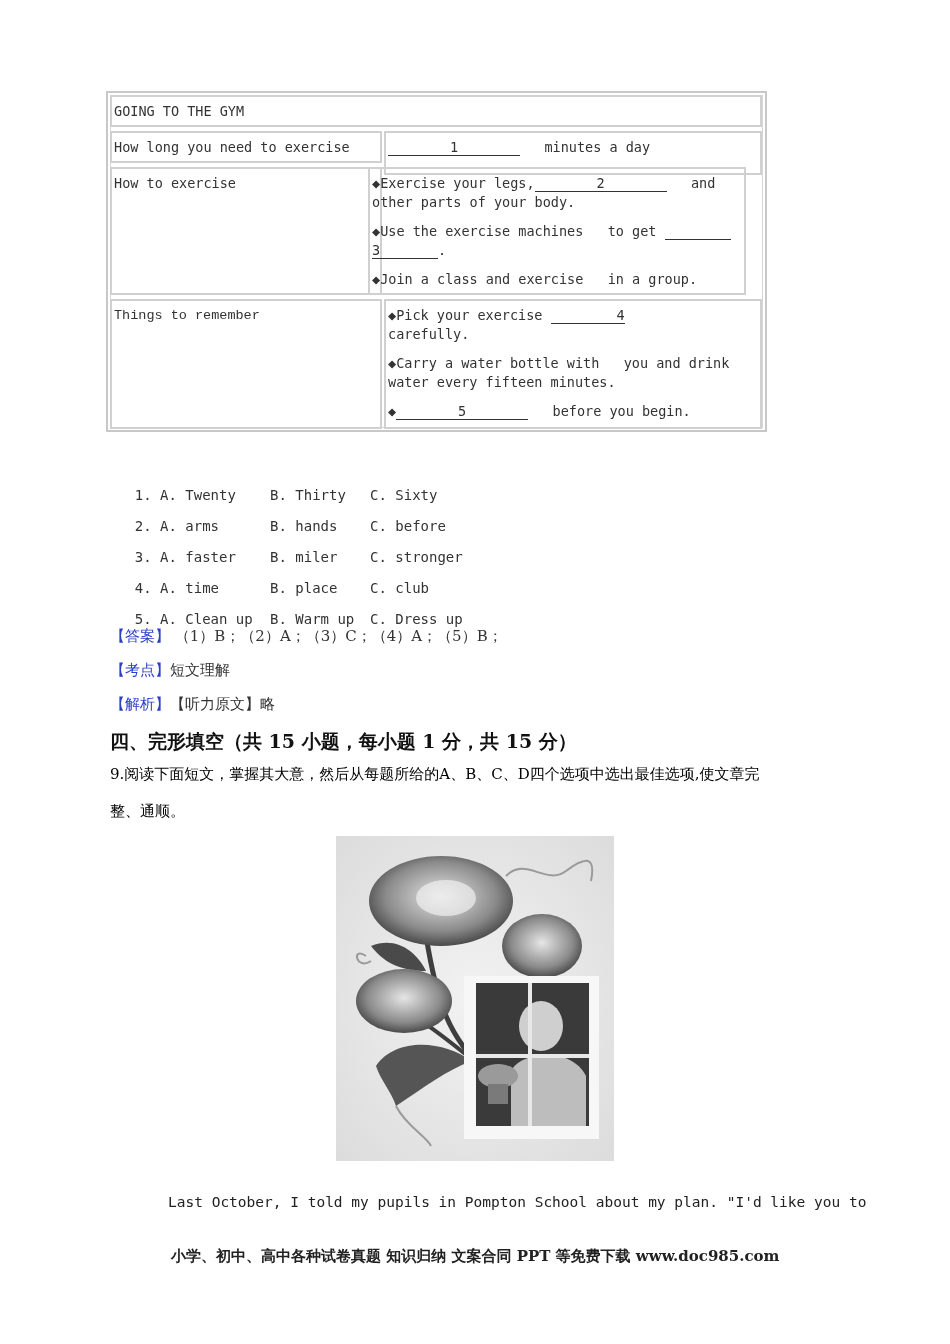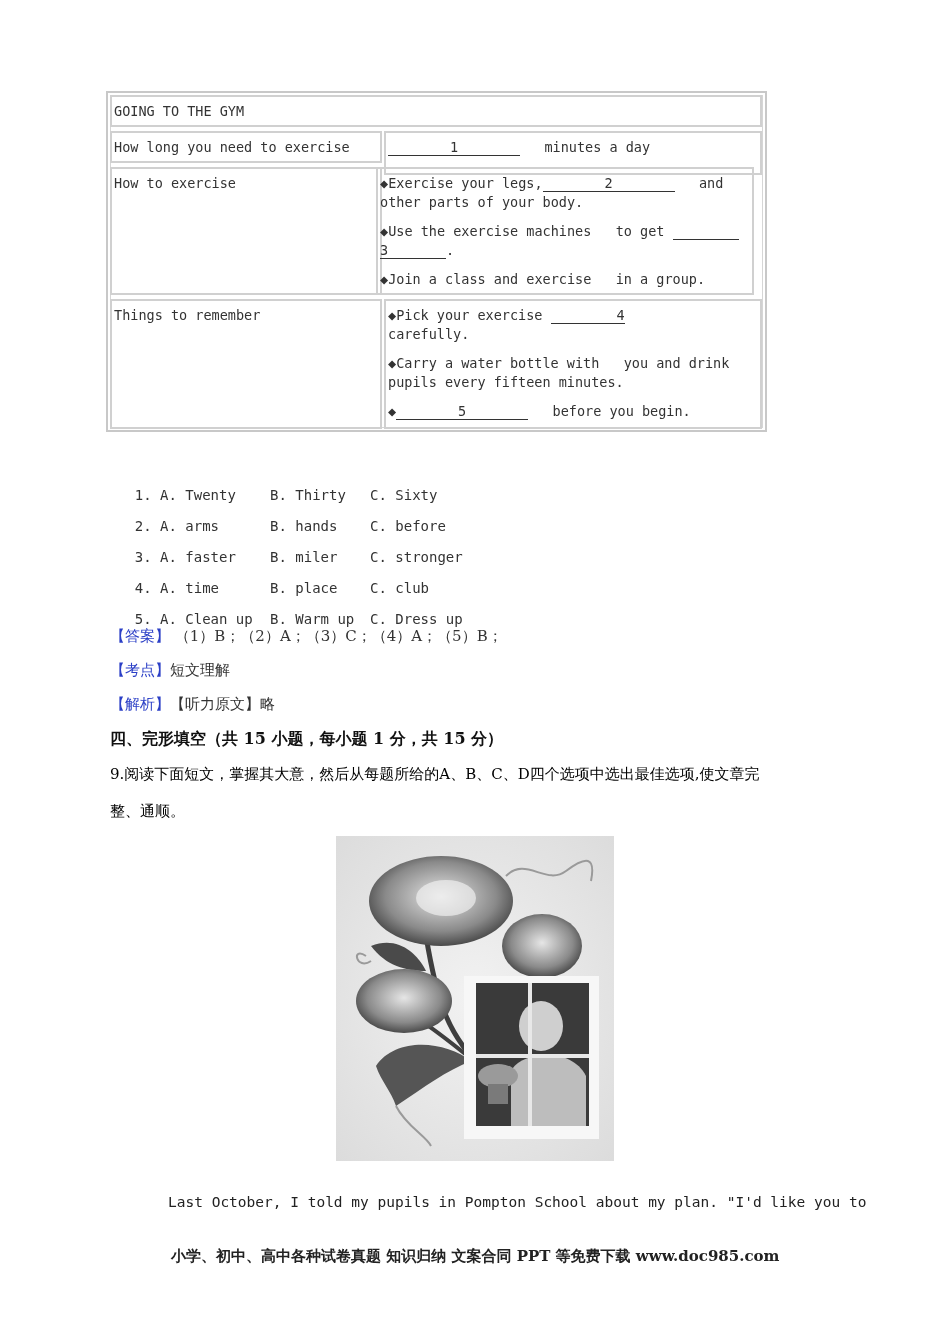--- a/index.html
+++ b/index.html
@@ -12,32 +12,32 @@
       position: absolute; left: 106px; top: 91px; width: 661px; height: 341px;
       border: 2px solid #c8c8c8; box-sizing: border-box; background: #fff;
     }
     .gym-table .inner { position: absolute; left: 2px; top: 2px; right: 2px; bottom: 2px; border: 1px solid #d6d6d6; }
     .cell { position: absolute; box-sizing: border-box; border: 2px solid #d0d0d0; font-size: 13.5px; line-height: 19px; color: #333; white-space: nowrap; }
     .cell .txt { position: absolute; left: 2px; }
     .title-cell { left: 2px; top: 2px; width: 652px; height: 32px; }
     .r1l { left: 2px; top: 38px; width: 272px; height: 32px; text-align: right; }
     .r1r { left: 276px; top: 38px; width: 378px; height: 44px; }
     .r2l { left: 2px; top: 74px; width: 272px; height: 128px; }
-    .r2r { left: 268px; top: 74px; width: 378px; height: 128px; }
-    .r3l { left: 2px; top: 206px; width: 272px; height: 130px; }
+    .r2r { left: 260px; top: 74px; width: 378px; height: 128px; }
+    .r3l { left: 2px; top: 206px; width: 272px; height: 130px; font-family: Liberation Mono, monospace; }
     .r3r { left: 276px; top: 206px; width: 378px; height: 130px; }
     .blank { display: inline-block; border-bottom: 1px solid #333; text-align: center; height: 17px; vertical-align: top; }
 
     
     .opt-row { position: absolute; left: 101px; font-size: 14px; color: #333; white-space: pre; }
 
     
     .tag-line { position: absolute; left: 110px; font-size: 15px; color: #333; white-space: nowrap; }
     .tag { color: #2b3fc6; margin-top: 41px; }
-    .section-heading { position: absolute; left: 110px; top: 729px; font-size: 16px; font-weight: bold; color: #111; white-space: nowrap; }
+    .section-heading { position: absolute; left: 110px; top: 729px; font-size: 19px; font-weight: bold; color: #111; white-space: nowrap; }
     .instr { position: absolute; left: 110px; font-size: 15px; color: #000000; white-space: nowrap; }
 
     
     .illustration { position: absolute; left: 336px; top: 836px; width: 278px; height: 325px; background: #ececec; overflow: hidden; }
 
     .passage { position: absolute; left: 168px; top: 1194px; font-size: 14.5px; color: #222; white-space: nowrap; }
     .footer { position: absolute; left: 171px; top: 1247px; font-size: 15px; color: #222; white-space: nowrap; font-weight: bold; }
   </style>
 </head>
 <body>
@@ -76,21 +76,21 @@
 
   <div class="cell r3l">
     <span class="txt" style="top:5px">Things to remember</span>
   </div>
   <div class="cell r3r">
     <div class="txt" style="top:5px">
       <span>◆Pick your exercise</span>&nbsp;<span class="blank" style="width:74px;text-align:right">4</span>
       <br><span>carefully.</span>
     </div>
     <div class="txt" style="top:53px;white-space:pre"><span>◆Carry a water bottle with   you and drink</span>
-<span>pupils every fifteen minutes.</span></div>
+<span>water every fifteen minutes.</span></div>
     <div class="txt" style="top:101px">
       <span>◆</span><span class="blank" style="width:132px">5</span><span>&nbsp;&nbsp;&nbsp;</span><span>before you begin.</span>
     </div>
   </div>
 </div>
 
 <div class="mono">
   <div class="opt-row" style="top:471px">
     <span>1.</span> <span style="display:inline-block;width:110px">A. Twenty</span><span style="display:inline-block;width:100px">B. Thirty</span><span>C. Sixty</span>
   </div>

